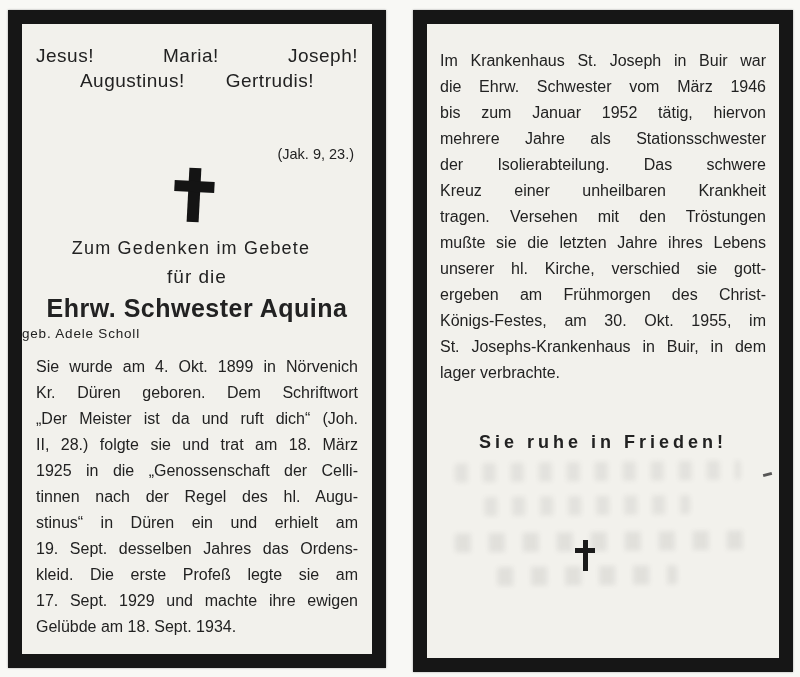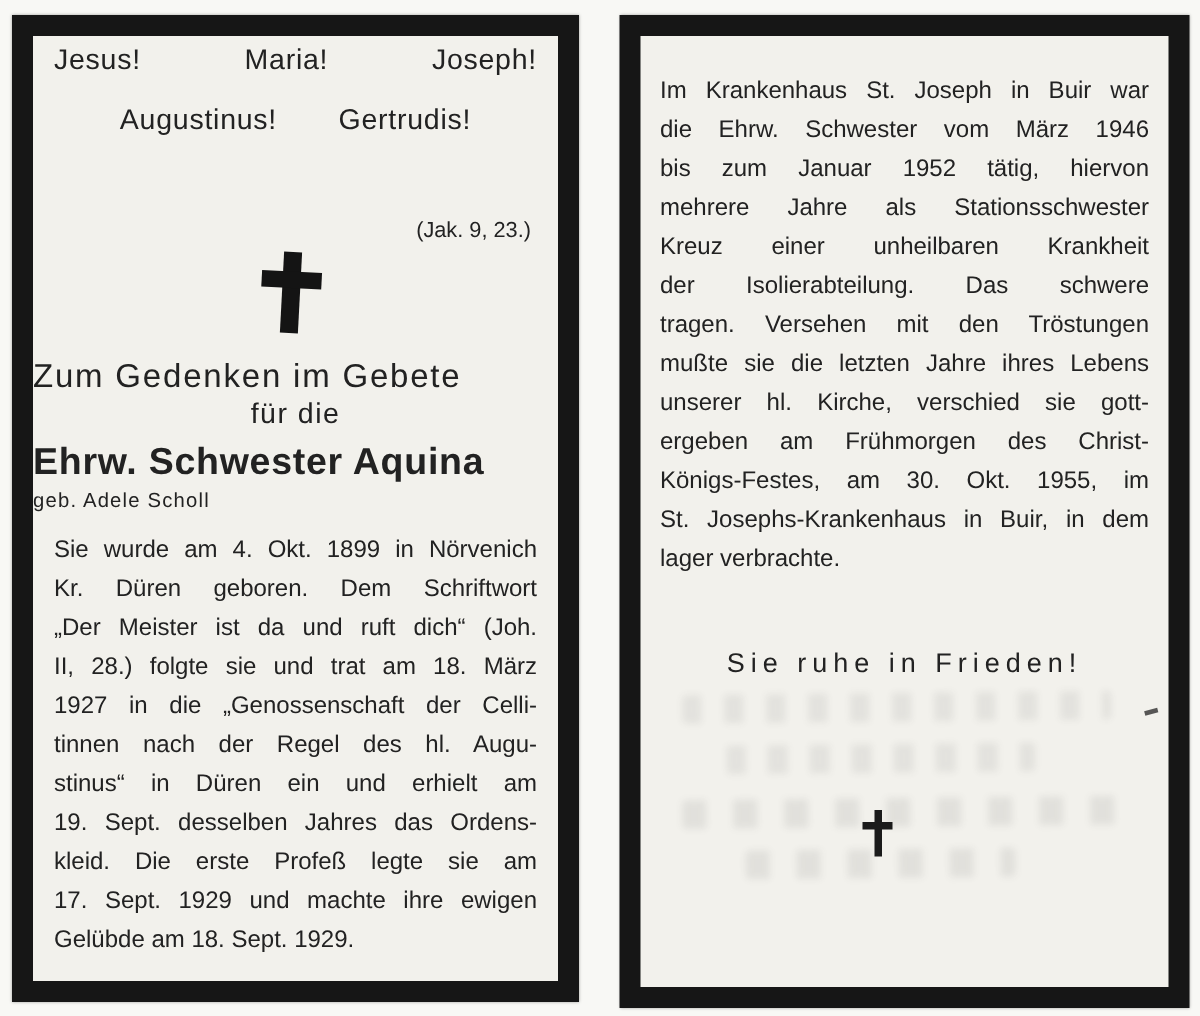--- a/index.html
+++ b/index.html
@@ -14,43 +14,43 @@
     position:relative;
     overflow:hidden;
   }
   .card{position:absolute;background:var(--frame);box-shadow:0 0 2px rgba(0,0,0,.35);}
   .card-left{left:8px;top:10px;width:378px;height:658px;}
   .card-right{left:413px;top:10px;width:380px;height:662px;}
   .page{position:absolute;inset:14px;background:var(--paper);}
   .page > div{position:absolute;}
 
   
-  .inv-row1{top:6px;left:14px;right:14px;display:flex;justify-content:space-between;
+  .inv-row1{top:21px;left:14px;right:14px;display:flex;justify-content:space-between;
             font-size:19px;letter-spacing:.5px;font-weight:500;}
   .inv-row2{top:46px;left:14px;right:14px;display:flex;justify-content:center;gap:41px;
             font-size:19px;letter-spacing:.5px;font-weight:500;}
   .quote{top:82px;left:14px;right:10px;font-size:14px;line-height:19px;white-space:nowrap;}
   .quote-ref{top:122px;right:18px;font-size:14.5px;margin-left:18px;}
   .cross-big{top:144px;left:50%;width:44px;height:54px;margin-left:-25px;transform:rotate(3deg);}
   .cross-big .bar{position:absolute;background:#141414;}
   .cross-big .v{left:16px;top:0;width:12px;height:54px;}
   .cross-big .h{left:2px;top:13px;width:40px;height:11px;}
-  .dedication1{top:214px;left:0;right:12px;text-align:left;font-size:22px;letter-spacing:1.2px;}
+  .dedication1{top:214px;left:0;right:12px;text-align:center;font-size:18px;letter-spacing:1.2px;}
   .dedication2{top:242px;left:0;right:0;text-align:center;font-size:19px;letter-spacing:1px;}
-  .deceased-name{top:270px;left:0;right:0;text-align:left;font-size:25px;font-weight:bold;
+  .deceased-name{top:270px;left:0;right:0;text-align:center;font-size:25px;font-weight:bold;
                  letter-spacing:.5px;white-space:nowrap;}
   .birth-name{top:302px;left:0;right:0;font-size:13.5px;letter-spacing:.8px;font-weight:500;}
   .body-block{left:14px;right:14px;font-size:16px;line-height:26px;}
   .body-left{top:330px;}
   .body-right{top:24px;left:13px;right:13px;}
   .jline{text-align:justify;text-align-last:justify;white-space:nowrap;}
   .body-block .jline:last-child{text-align-last:left;}
 
   
-  .closing-line{top:408px;left:0;right:0;text-align:center;font-size:18px;letter-spacing:4px;font-weight:400;}
+  .closing-line{top:408px;left:0;right:0;text-align:center;font-size:18px;letter-spacing:4px;font-weight:700;}
   .ghost{filter:blur(2.5px);opacity:.5;transform:rotate(-.6deg);}
   .ghost .gline{height:19px;margin-bottom:15px;border-radius:3px;
     background:repeating-linear-gradient(90deg, rgba(58,58,58,.16) 0 13px, transparent 13px 28px);}
   .ghost-a{top:438px;left:28px;width:286px;height:58px;}
   .ghost-b{top:508px;left:28px;width:300px;height:60px;}
   .ghost-b .gline{background:repeating-linear-gradient(90deg, rgba(58,58,58,.18) 0 16px, transparent 16px 34px);}
   .cross-small{top:516px;left:50%;margin-left:-28px;width:20px;height:31px;}
   .cross-small .bar{position:absolute;background:#1b1b1b;}
   .cross-small .v{left:8px;top:0;width:5px;height:31px;}
   .cross-small .h{left:0;top:8px;width:20px;height:5px;}
@@ -83,41 +83,41 @@
     <div class="dedication2">für die</div>
 
     <div class="deceased-name">Ehrw. Schwester Aquina</div>
     <div class="birth-name">geb. Adele Scholl</div>
 
     <div class="body-block body-left">
         <div class="jline">Sie wurde am 4. Okt. 1899 in Nörvenich</div>
         <div class="jline">Kr. Düren geboren. Dem Schriftwort</div>
         <div class="jline">„Der Meister ist da und ruft dich“ (Joh.</div>
         <div class="jline">II, 28.) folgte sie und trat am 18. März</div>
-        <div class="jline">1927 in die „Genossenschaft der Celli-</div>
+        <div class="jline">1925 in die „Genossenschaft der Celli-</div>
         <div class="jline">tinnen nach der Regel des hl. Augu-</div>
         <div class="jline">stinus“ in Düren ein und erhielt am</div>
         <div class="jline">19. Sept. desselben Jahres das Ordens-</div>
         <div class="jline">kleid. Die erste Profeß legte sie am</div>
         <div class="jline">17. Sept. 1929 und machte ihre ewigen</div>
-        <div class="jline">Gelübde am 18. Sept. 1929.</div>
+        <div class="jline">Gelübde am 18. Sept. 1934.</div>
       </div>
   </div>
 </div>
 
 <div class="card card-right">
   <div class="page">
 
     <div class="body-block body-right">
         <div class="jline">Im Krankenhaus St. Joseph in Buir war</div>
         <div class="jline">die Ehrw. Schwester vom März 1946</div>
         <div class="jline">bis zum Januar 1952 tätig, hiervon</div>
         <div class="jline">mehrere Jahre als Stationsschwester</div>
+        <div class="jline">der Isolierabteilung. Das schwere</div>
         <div class="jline">Kreuz einer unheilbaren Krankheit</div>
-        <div class="jline">der Isolierabteilung. Das schwere</div>
         <div class="jline">tragen. Versehen mit den Tröstungen</div>
         <div class="jline">mußte sie die letzten Jahre ihres Lebens</div>
         <div class="jline">unserer hl. Kirche, verschied sie gott-</div>
         <div class="jline">ergeben am Frühmorgen des Christ-</div>
         <div class="jline">Königs-Festes, am 30. Okt. 1955, im</div>
         <div class="jline">St. Josephs-Krankenhaus in Buir, in dem</div>
         <div class="jline">lager verbrachte.</div>
       </div>
 
     <div class="closing-line">Sie ruhe in Frieden!</div>

